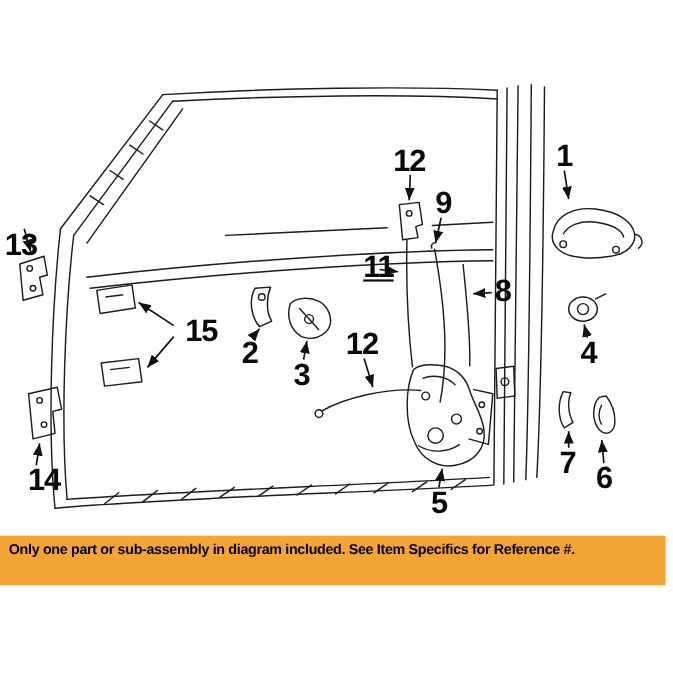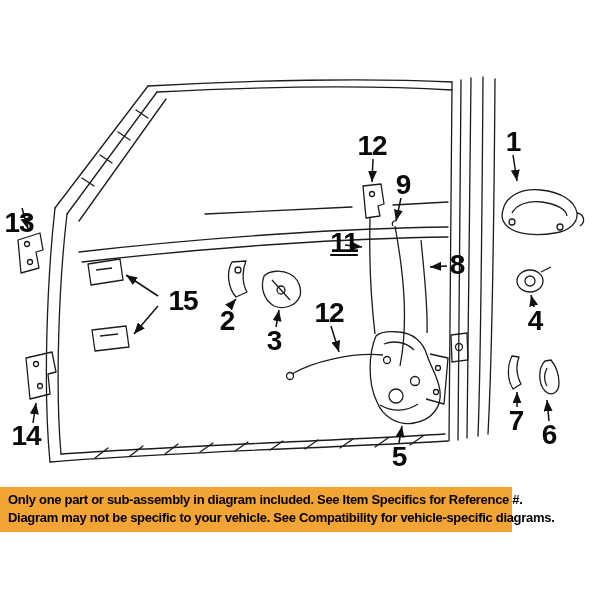--- a/index.html
+++ b/index.html
@@ -9,21 +9,21 @@
   }
   .art{position:absolute;left:0;top:0;}
   .callout-layer{position:absolute;left:0;top:0;width:612px;height:612px;pointer-events:none;}
   .callout{
     position:absolute;transform:translate(-50%,-50%);
     font-family:"Liberation Sans",sans-serif;
     font-weight:700;font-size:28px;color:#0a0a0a;letter-spacing:-1px;
     white-space:nowrap;
   }
   .banner{
-    position:absolute;left:0;top:487px;width:512px;height:45px;
+    position:absolute;left:0;top:487px;width:605px;height:45px;
     box-sizing:border-box;padding:4px 8px 0 8px;
     font-weight:700;font-size:13px;line-height:18px;letter-spacing:-0.3px;
     white-space:nowrap;
   }
 </style>
 </head>
 <body>
 
 <div class="screen">
 
@@ -190,22 +190,21 @@
       <div class="callout" style="left: 535px; top: 321px;">4</div>
       <div class="callout" style="left: 399px; top: 457px;">5</div>
       <div class="callout" style="left: 549px; top: 435px;">6</div>
       <div class="callout" style="left: 516px; top: 421px;">7</div>
       <div class="callout" style="left: 457px; top: 265px;">8</div>
       <div class="callout" style="left: 403px; top: 185px;">9</div>
       <div class="callout" style="left: 329px; top: 313px;">12</div>
       <div class="callout" style="left: 344px; top: 243px; text-decoration: underline;">11</div>
       <div class="callout" style="left: 372px; top: 146px;">12</div>
       <div class="callout" style="left: 19px; top: 195px; margin-top: 28px;">13</div>
-      <div class="callout" style="left: 26px; top: 436px;">14</div>
+      <div class="callout" style="left: 40px; top: 436px;">14</div>
       <div class="callout" style="left: 183px; top: 301px;">15</div>
     </div>
 
   <div class="banner" style="background: rgb(242, 164, 53); color: rgb(0, 0, 0);">
     <div>Only one part or sub-assembly in diagram included. See Item Specifics for Reference #.</div>
-    <div>Diagram may not be specific to your vehicle. See Compatibility for vehicle-specific diagrams.</div>
   </div>
 
 </div>
 
 </body></html>

